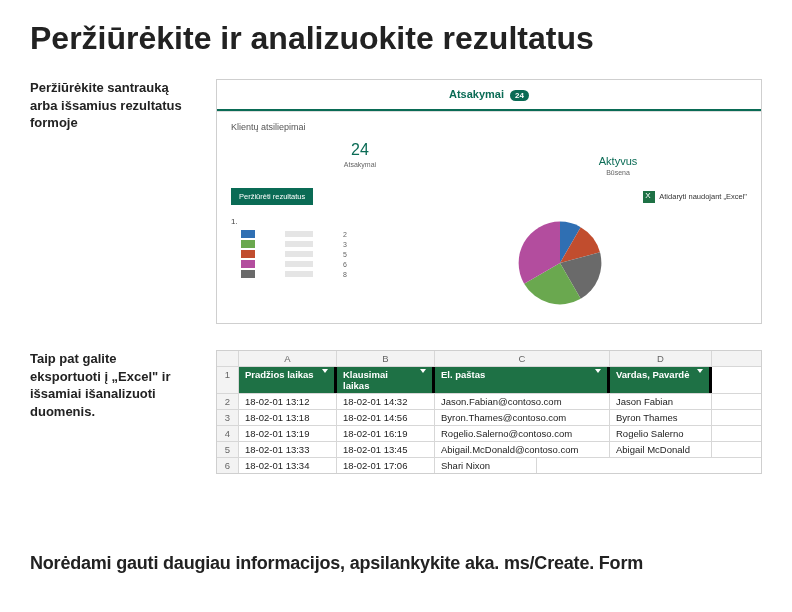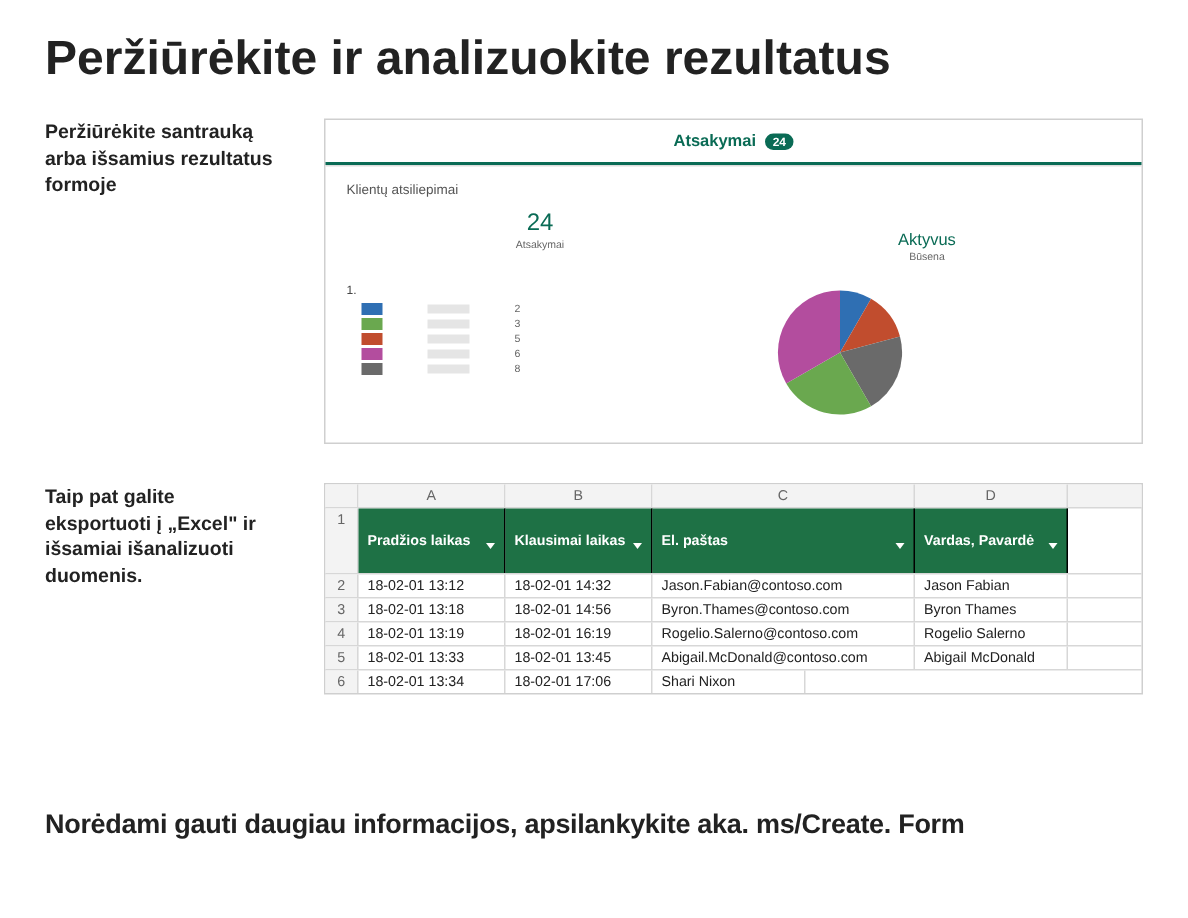--- a/index.html
+++ b/index.html
@@ -33,24 +33,24 @@
   .legend-label { font-size: 7px; color: #666; width: 6px; }
   .pie-wrap { flex: 1; display: flex; justify-content: center; }
   svg.pie { width: 92px; height: 92px; }
   .row2 { display: flex; gap: 26px; margin-top: 26px; }
   .excel-grid { flex: 1; border: 1px solid #cfcfcf; font-size: 9.5px; }
   .eg-head { display: flex; background: #f3f3f3; }
   .eg-row { display: flex; border-top: 1px solid #d7d7d7; }
   .eg-rownum { width: 22px; text-align: center; background: #f3f3f3; border-right: 1px solid #d7d7d7; color: #666; padding: 2px 0; }
   .eg-col-hd { background: #f3f3f3; text-align: center; color: #666; padding: 2px 0; border-right: 1px solid #d7d7d7; }
   .eg-cell { padding: 2px 6px; border-right: 1px solid #d7d7d7; overflow: hidden; white-space: nowrap; text-overflow: ellipsis; }
-  .eg-headcell { background: #1e7145; color: #fff; font-weight: 600; padding: 16px 6px; display: flex; align-items: flex-end; justify-content: space-between; border-right: 1px solid #000000; }
+  .eg-headcell { background: #1e7145; color: #fff; font-weight: 600; padding: 2px 6px; display: flex; align-items: flex-start; justify-content: space-between; border-right: 3px solid #000000; }
   .filter-ar { width: 0; height: 0; border-left: 3px solid transparent; border-right: 3px solid transparent; border-top: 4px solid #fff; margin-left: 4px; }
   .cA { width: 98px; } .cB { width: 98px; } .cC { width: 175px; } .cD { width: 102px; }
-  .bottom-band { position: absolute; left: 0; right: 0; bottom: 14px; height: 100px; background: #fff; }
+  .bottom-band { position: absolute; left: 0; right: 0; bottom: 0; height: 100px; background: #fff; }
   .bottom-text { position: absolute; left: 30px; bottom: 38px; font-size: 18px; font-weight: 800; letter-spacing: -0.2px; }
 </style>
 </head>
 <body>
 
 <div class="page">
   <h1 class="page-title">Peržiūrėkite ir analizuokite rezultatus</h1>
 
   <div class="row1">
     <div class="side-text">Peržiūrėkite santrauką arba išsamius rezultatus formoje</div>
@@ -64,20 +64,27 @@
       </div>
       <div class="form-title">Klientų atsiliepimai</div>
       <div class="stats">
         <div class="stat">
           <div class="stat-big">24</div>
           <div class="stat-sub">Atsakymai</div>
         </div>
         <div class="stat status">
           <div class="stat-big">Aktyvus</div>
           <div class="stat-sub">Būsena</div>
+        </div>
+      </div>
+      <div class="actions">
+        <button class="btn-view">Peržiūrėti rezultatus</button>
+        <div class="open-excel">
+          <span class="excel-ico"></span>
+          <span>Atidaryti naudojant „Excel"</span>
         </div>
       </div>
       <div class="chart-area">
         <div>
           <div class="q-num">1.</div>
           <div class="legend" id="legend">
               <div class="legend-row">
                 <div class="swatch" style="background: rgb(47, 111, 179);"></div>
                 <div class="legend-bar"></div>
                 <div class="legend-label">2</div>

